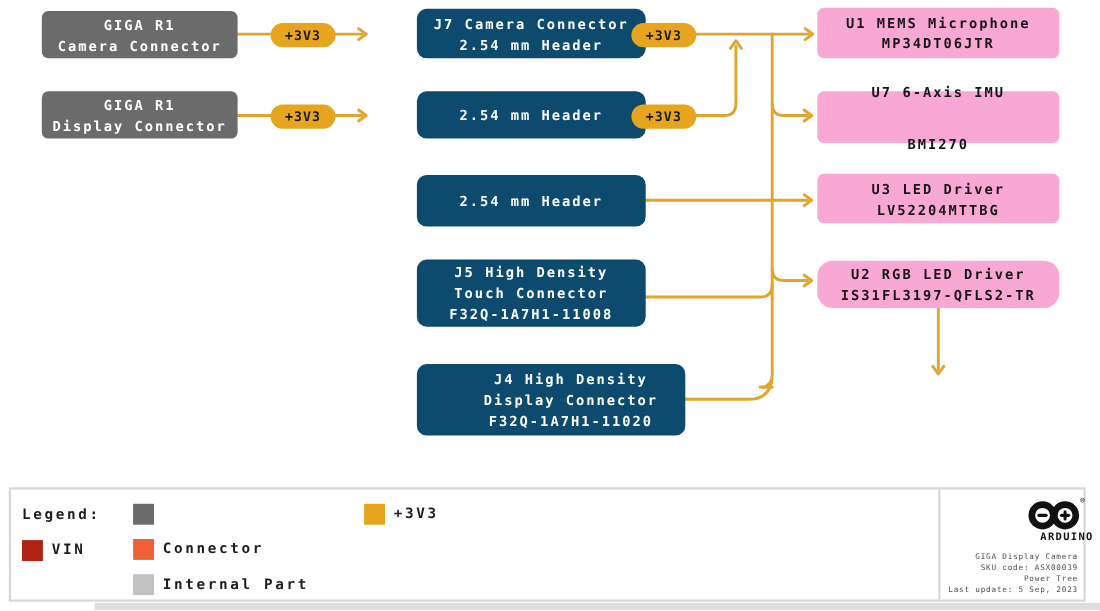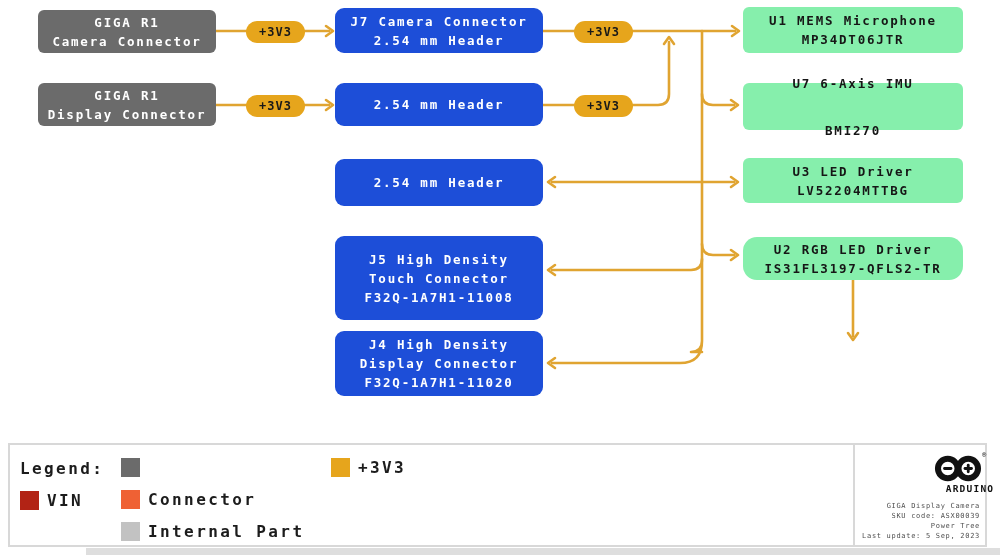--- a/index.html
+++ b/index.html
@@ -3,28 +3,28 @@
 <meta charset="utf-8">
 <style>
   html,body{margin:0;padding:0;background:#ffffff;}
   .stage{position:relative;width:1000px;height:555px;background:#ffffff;overflow:hidden;
          font-family:"DejaVu Sans Mono","Liberation Mono",monospace;}
   svg.wires{position:absolute;left:0;top:0;z-index:1;}
   .node{position:absolute;z-index:2;display:flex;flex-direction:column;justify-content:center;
         align-items:center;text-align:center;font-weight:bold;font-size:12.5px;line-height:19px;
         letter-spacing:1.8px;border-radius:6px;}
   .node.giga{background:#6b6b6b;color:#ffffff;}
-  .node.connector{background:#1d4ed8;color:#ffffff;border-radius:9px;}
-  .node.internal{background:#86efac;color:#161616;}
+  .node.connector{background:#0c4a6e;color:#ffffff;border-radius:9px;margin-left:44px;}
+  .node.internal{background:#f9a8d4;color:#161616;}
   .pill{position:absolute;z-index:3;width:59px;height:22px;background:#e6a51c;border-radius:12px;
         color:#191919;font-weight:bold;font-size:12px;letter-spacing:1px;display:flex;
         align-items:center;justify-content:center;}
   .legend-box{position:absolute;left:8px;top:443px;width:979px;height:104px;background:#ffffff;
               border:2px solid #d8d8d8;box-sizing:border-box;z-index:2;}
-  .legend-title,.legend-label{position:absolute;font-weight:bold;font-size:16px;line-height:19px;
+  .legend-title,.legend-label{position:absolute;font-weight:bold;font-size:13px;line-height:19px;
               letter-spacing:2.4px;color:#1c1c1c;white-space:nowrap;}
   .swatch{position:absolute;width:19px;height:19px;}
   .sw-giga{background:#6b6b6b;} .sw-conn{background:#ef6134;} .sw-int{background:#c2c2c2;}
   .sw-gold{background:#e6a51c;} .sw-vin{background:#b22315;}
   .brand-divider{position:absolute;left:843px;top:0px;width:2px;height:100%;background:#d8d8d8;}
   .brand-logo{position:absolute;left:924px;top:10px;}
   .brand-reg{position:absolute;left:972px;top:6px;font-size:7px;color:#111;}
   .brand-name{position:absolute;left:928px;top:38px;width:64px;text-align:center;font-weight:bold;
               font-size:9.5px;letter-spacing:1.2px;color:#111;}
   .brand-info{position:absolute;right:5px;top:56px;text-align:right;font-size:7px;line-height:10px;
@@ -84,26 +84,26 @@
   <div class="node connector" style="left:335px;top:8px;width:208px;height:45px;">
     <span>J7 Camera Connector</span>
     <span>2.54 mm Header</span>
   </div>
   <div class="node connector" style="left:335px;top:83px;width:208px;height:43px;">
     <span>2.54 mm Header</span>
   </div>
   <div class="node connector" style="left:335px;top:159px;width:208px;height:47px;">
     <span>2.54 mm Header</span>
   </div>
-  <div class="node connector" style="left:335px;top:236px;width:208px;height:84px;">
+  <div class="node connector" style="left:335px;top:236px;width:208px;height:61px;">
     <span>J5 High Density</span>
     <span>Touch Connector</span>
     <span>F32Q-1A7H1-11008</span>
   </div>
-  <div class="node connector" style="left:335px;top:331px;width:208px;height:65px;">
+  <div class="node connector" style="left:335px;top:331px;width:208px;height:65px;padding-left:36px;">
     <span>J4 High Density</span>
     <span>Display Connector</span>
     <span>F32Q-1A7H1-11020</span>
   </div>
 
   <div class="node internal" style="left:743px;top:7px;width:220px;height:46px;">
     <span>U1 MEMS Microphone</span>
     <span>MP34DT06JTR</span>
   </div>
   <div class="node internal" style="left:743px;top:83px;width:220px;height:47px;gap:28px;">

